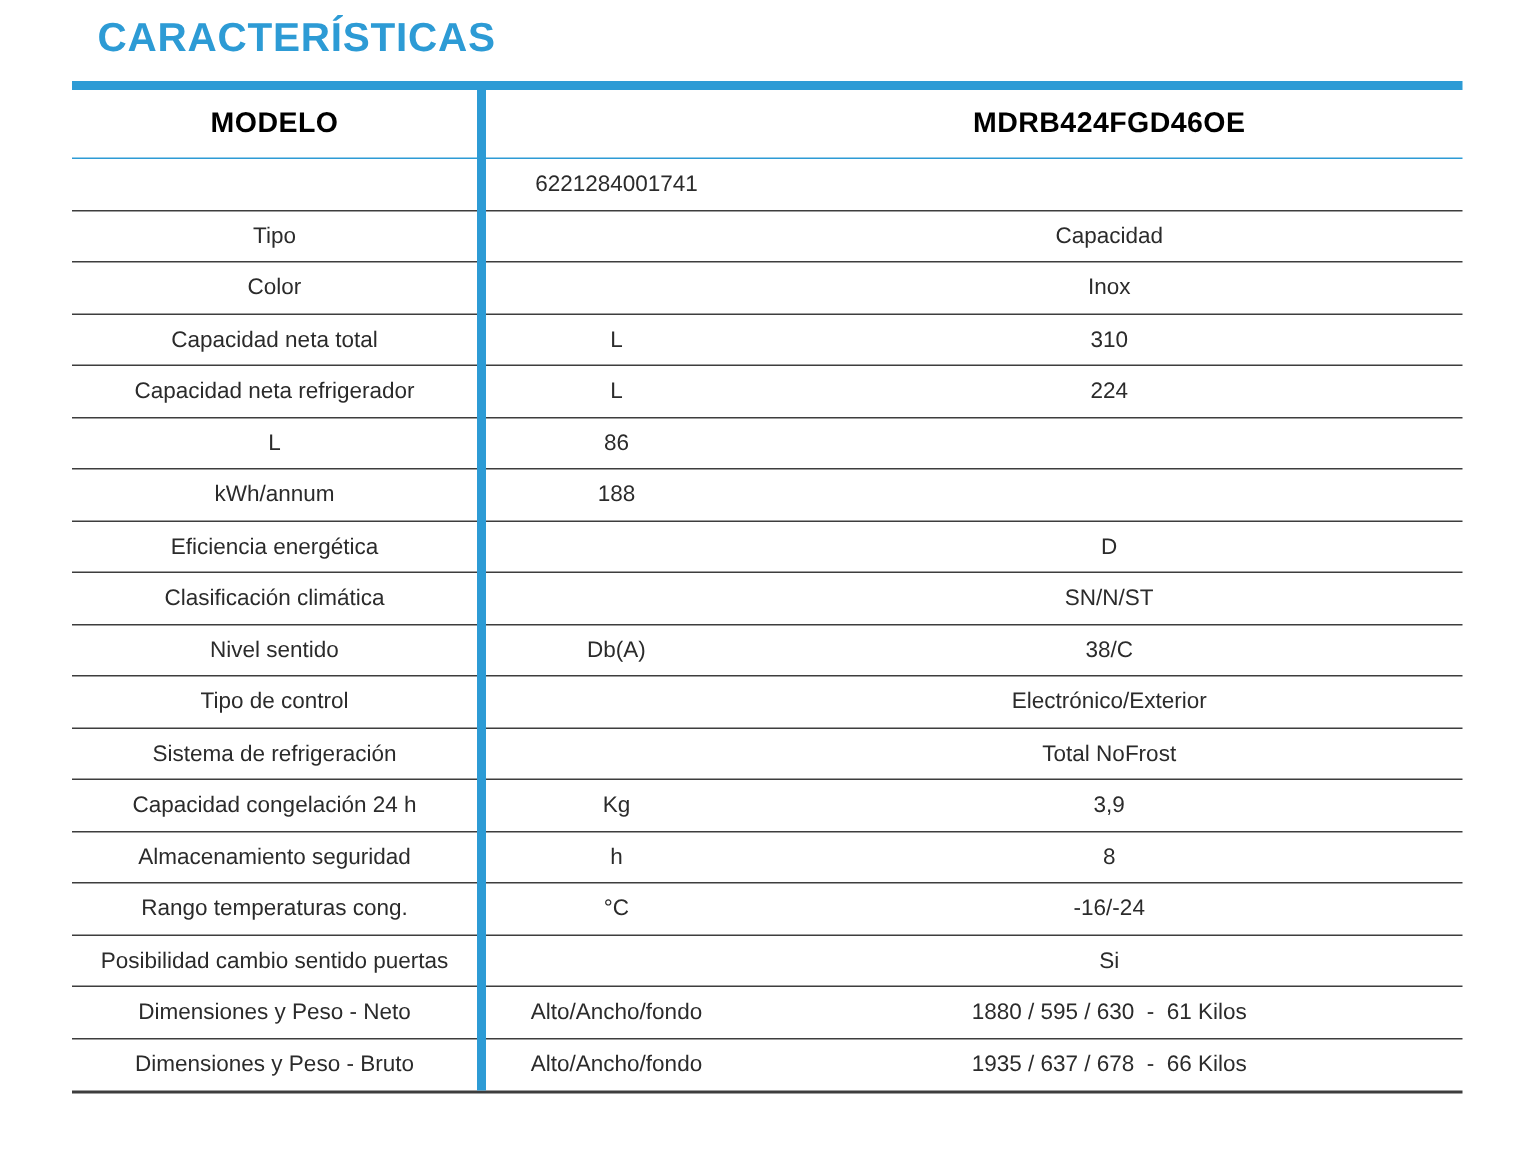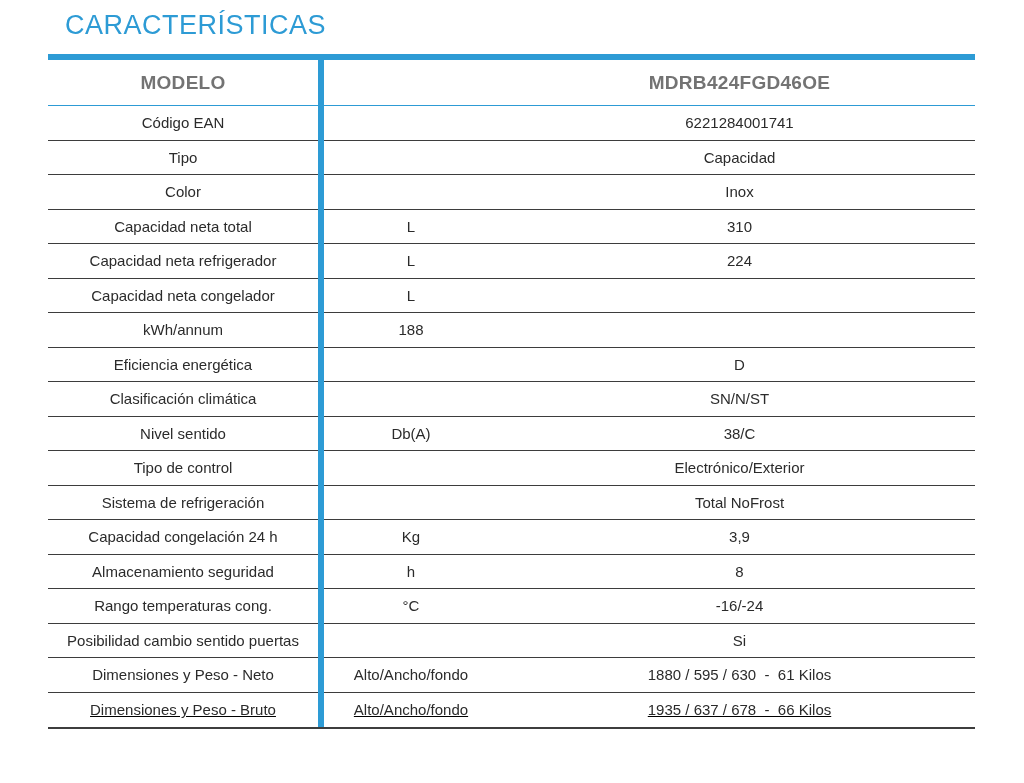--- a/index.html
+++ b/index.html
@@ -5,21 +5,21 @@
   * { box-sizing: border-box; margin: 0; padding: 0; }
   html, body {
     width: 1024px; height: 783px;
     background: #ffffff;
     font-family: "Liberation Sans", sans-serif;
     overflow: hidden;
   }
   .page-title {
     margin: 10px 0 0 65px;
     font-size: 27px;
-    font-weight: normal;
+    font-weight: bold;
     letter-spacing: 0.5px;
     color: #2D9BD5;
   }
   .spec-table {
     position: relative;
     width: 927px;
     margin: 13px 0 0 48px;
     border-top: 6px solid #2D9BD5;
     border-bottom: 2px solid #3d3d3d;
   }
@@ -34,52 +34,51 @@
     display: grid;
     grid-template-columns: 270px 186px 1fr;
     align-items: center;
     height: 34.5px;
     border-bottom: 1px solid #3d3d3d;
   }
   .t-row.header-row {
     height: 46px;
     border-bottom: 1px solid #2D9BD5;
   }
-  .t-row:last-child { border-bottom: none; text-decoration: underline; }
+  .t-row:last-child { border-bottom: none; }
   .cell {
     text-align: center;
     font-size: 15px;
     color: #2b2b2b;
     overflow: hidden;
     white-space: nowrap;
   }
   .cell.value { white-space: pre; }
   .header-row .cell {
     font-size: 19px;
     font-weight: bold;
-    color: #737373;
+    color: #000000;
     letter-spacing: 0.3px;
   }
 </style>
 </head>
 <body>
 
 <h1 class="page-title">CARACTERÍSTICAS</h1>
 
 <div class="spec-table">
   <div class="v-divider"></div>
 
   <div class="t-row header-row">
     <div class="cell">MODELO</div>
     <div class="cell"></div>
     <div class="cell">MDRB424FGD46OE</div>
   </div>
 
   <div class="t-row">
-    <div class="cell">Código EAN</div>
     <div class="cell"></div>
     <div class="cell value">6221284001741</div>
   </div>
   <div class="t-row">
     <div class="cell">Tipo</div>
     <div class="cell"></div>
     <div class="cell value">Capacidad</div>
   </div>
   <div class="t-row">
     <div class="cell">Color</div>
@@ -90,22 +89,22 @@
     <div class="cell">Capacidad neta total</div>
     <div class="cell">L</div>
     <div class="cell value">310</div>
   </div>
   <div class="t-row">
     <div class="cell">Capacidad neta refrigerador</div>
     <div class="cell">L</div>
     <div class="cell value">224</div>
   </div>
   <div class="t-row">
-    <div class="cell">Capacidad neta congelador</div>
     <div class="cell">L</div>
+    <div class="cell value">86</div>
   </div>
   <div class="t-row">
     <div class="cell">kWh/annum</div>
     <div class="cell value">188</div>
   </div>
   <div class="t-row">
     <div class="cell">Eficiencia energética</div>
     <div class="cell"></div>
     <div class="cell value">D</div>
   </div>

